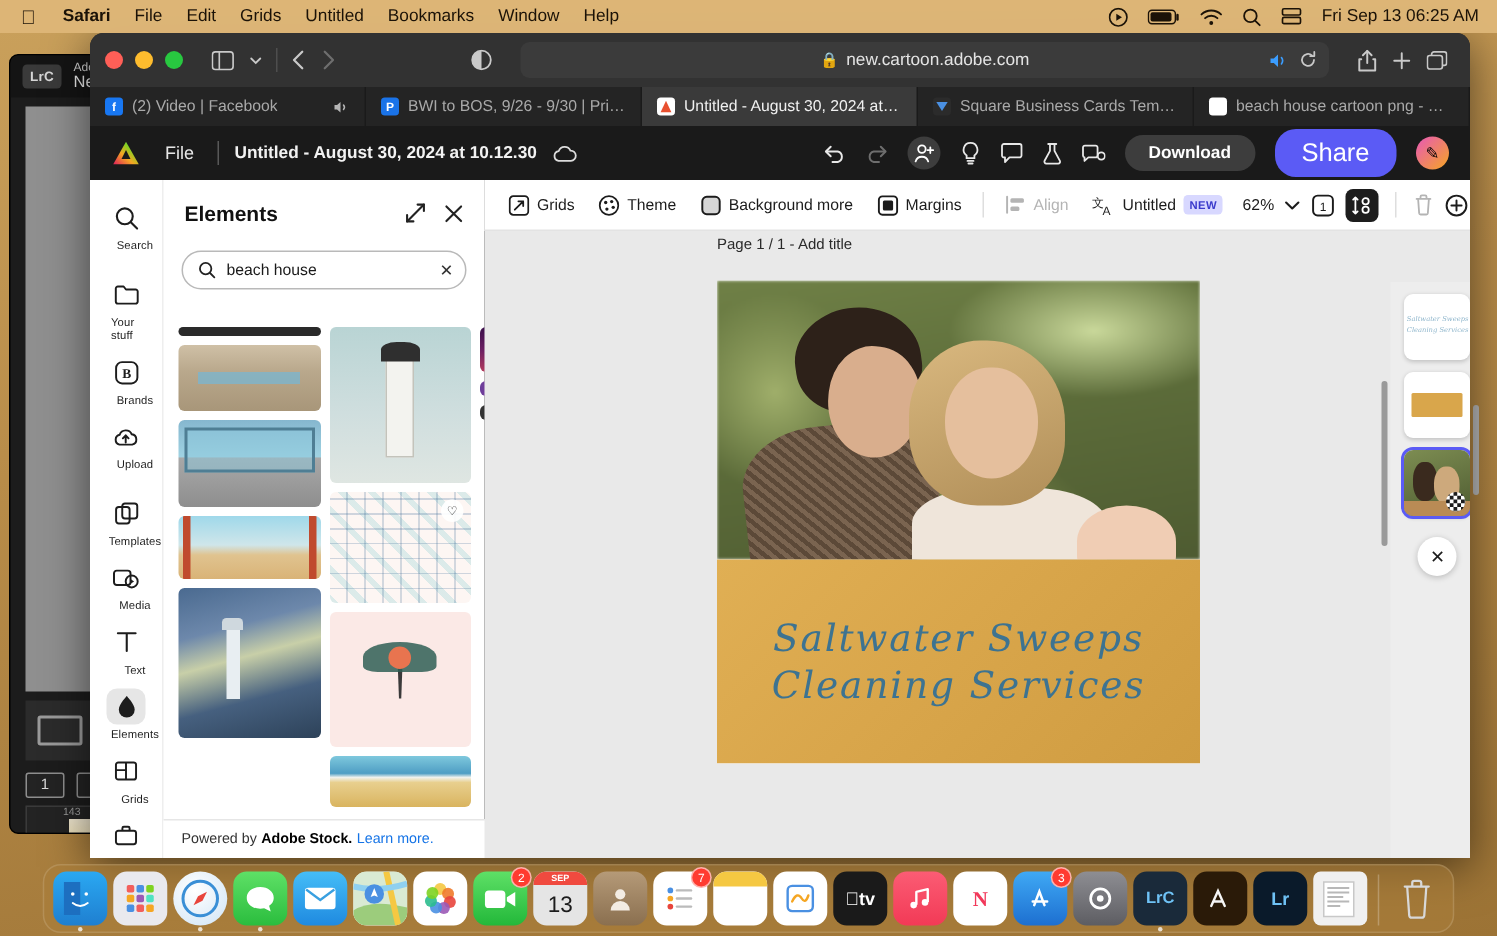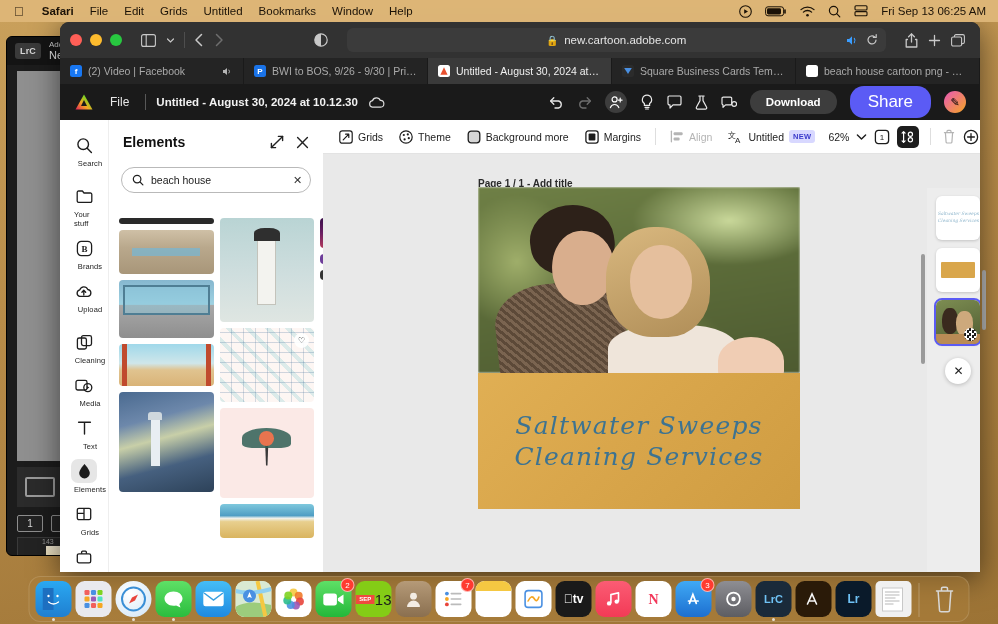--- a/index.html
+++ b/index.html
@@ -165,21 +165,21 @@
   .ct-item.disabled { color: #b4b4b4; }
   .ct-sep { width: 1px; height: 17px; background: #dedede; margin: 0 4px; }
   .ct-right { margin-left: auto; display: flex; align-items: center; gap: 7px; }
   .badge-new { background: #d8d8ff; color: #3b3bcc; font-size: 7.5px; font-weight: bold;
     padding: 2px 4px; border-radius: 3px; letter-spacing: .3px; }
   .zoomval { font-size: 10.5px; color: #1c1c1c; }
   .ct-active { width: 22px; height: 22px; background: #1d1d1d; border-radius: 5px;
     display: flex; align-items: center; justify-content: center; color: #fff; }
 
   .stage { position: absolute; top: 34px; left: 0; right: 0; bottom: 0; }
-  .page-label { position: absolute; left: 155px; top: 24px; font-size: 10px; color: #2a2a2a; font-weight: bold; }
+  .page-label { position: absolute; left: 155px; top: 4px; font-size: 10px; color: #2a2a2a; font-weight: normal; }
   .artboard { position: absolute; left: 155px; top: 33px; width: 322px; height: 322px;
     background: #fff; overflow: hidden; }
   .photo { position: relative; width: 100%; height: 186px; overflow: hidden;
     background: linear-gradient(160deg,#7d8d52 0%,#6f8046 30%,#55652f 60%,#races 100%); }
   .photo-bg { position: absolute; inset: 0;
     background:
       radial-gradient(ellipse 50% 40% at 78% 18%, #c9d89a 0%, rgba(201,216,154,0) 60%),
       radial-gradient(ellipse 30% 55% at 12% 40%, #9fae6a 0%, rgba(159,174,106,0) 65%),
       radial-gradient(ellipse 40% 40% at 50% 88%, #8a9652 0%, rgba(138,150,82,0) 70%),
       linear-gradient(170deg,#6f8046 0%,#5d6d3a 45%,#4e5b31 100%);
@@ -500,21 +500,21 @@
             <span class="rail-lbl">Upload</span>
           </div>
           <div class="rail-sep"></div>
           <div class="rail-item">
             <span class="rail-ico">
               <svg class="ic" width="17" height="17" viewBox="0 0 17 17">
                   <rect x="1.4" y="4" width="9" height="11" rx="1.8" fill="none" stroke="currentColor" stroke-width="1.3"></rect>
                   <rect x="5.5" y="1.6" width="10" height="10" rx="1.8" fill="none" stroke="currentColor" stroke-width="1.3"></rect>
                 </svg>
             </span>
-            <span class="rail-lbl">Cleaning</span>
+            <span class="rail-lbl">Templates</span>
           </div>
           <div class="rail-item">
             <span class="rail-ico">
               <svg class="ic" width="18" height="15" viewBox="0 0 18 15">
                   <rect x="1" y="2.4" width="11" height="9.6" rx="1.8" fill="none" stroke="currentColor" stroke-width="1.3"></rect>
                   <circle cx="12.8" cy="9.6" r="4" fill="none" stroke="currentColor" stroke-width="1.3"></circle>
                   <path d="M11.8 7.9 L14.4 9.6 L11.8 11.3 Z" fill="currentColor"></path>
                 </svg>
             </span>
             <span class="rail-lbl">Media</span>
@@ -621,20 +621,25 @@
                 background:#e8744f;border-radius:50%"></div>
             </div>
             <div class="card" style="height:34px;background:linear-gradient(180deg,#7ec8dd 0%,#4f9ec4 34%,#f0f2ee 42%,#e8cf8e 52%,#d9b45f 100%)"></div>
             <div class="card" style="height:30px;background:linear-gradient(180deg,#3a0f4a 0%,#6a1f62 50%,#b33a5c 100%)">
               
             </div>
             <div class="card" style="height:10px;background:linear-gradient(90deg,#6a3d9a,#d9458f,#f07a2a)"></div>
             <div class="card" style="height:10px;background:#333"></div>
           </div>
 
+          <div class="panel-foot">
+            <span>Powered by</span>
+            <b>Adobe Stock.</b>
+            <a href="#">Learn more.</a>
+          </div>
         </div>
 
         <div class="canvas-col">
           <div class="ctoolbar">
             <span class="ct-item">
               <span>
                 <svg class="ic" width="14" height="14" viewBox="0 0 14 14">
                     <rect x="0.8" y="0.8" width="12.4" height="12.4" rx="2.4" fill="none" stroke="currentColor" stroke-width="1.2"></rect>
                     <path d="M4.2 9.8 L9.8 4.2 M9.8 4.2 H6.6 M9.8 4.2 V7.4" fill="none" stroke="currentColor" stroke-width="1.2" stroke-linecap="round"></path>
                   </svg>
@@ -884,21 +889,21 @@
         <circle cx="5.8" cy="7.4" r="4" fill="#7ed321" opacity=".9"></circle>
       </svg>
     </div>
     <div class="dicon" style="background:linear-gradient(180deg,#5ee066,#23b83a);border-radius:9px">
       <svg class="ic" width="22" height="15" viewBox="0 0 22 15">
           <rect x="0.8" y="1.6" width="13.6" height="11.8" rx="2.6" fill="#fff"></rect>
           <path d="M15.4 6.2 L21 2.6 V12.4 L15.4 8.8 Z" fill="#fff"></path>
         </svg>
       <span class="dbadge">2</span>
     </div>
-    <div class="dicon" style="background:#84cc16;border-radius:9px;flex-direction:row;overflow:hidden">
+    <div class="dicon" style="background:#e5e5e5;border-radius:9px;flex-direction:column;overflow:hidden">
       <div style="width:100%;height:9px;background:#f04a3f;color:#fff;font-size:6px;display:flex;align-items:center;justify-content:center;font-weight:bold">SEP</div>
       <div style="flex:1;display:flex;align-items:center;justify-content:center;color:#1c1c1c;font-size:15px;font-weight:300">13</div>
     </div>
     <div class="dicon" style="background:linear-gradient(180deg,#b59a78,#8a6f4f);border-radius:9px">
       <svg class="ic" width="18" height="18" viewBox="0 0 18 18">
           <circle cx="9" cy="6.2" r="3.4" fill="#f3ece3"></circle>
           <path d="M2.6 17 A6.4 6.4 0 0 1 15.4 17 Z" fill="#f3ece3"></path>
         </svg>
     </div>
     <div class="dicon" style="background:#fff;border-radius:9px">

